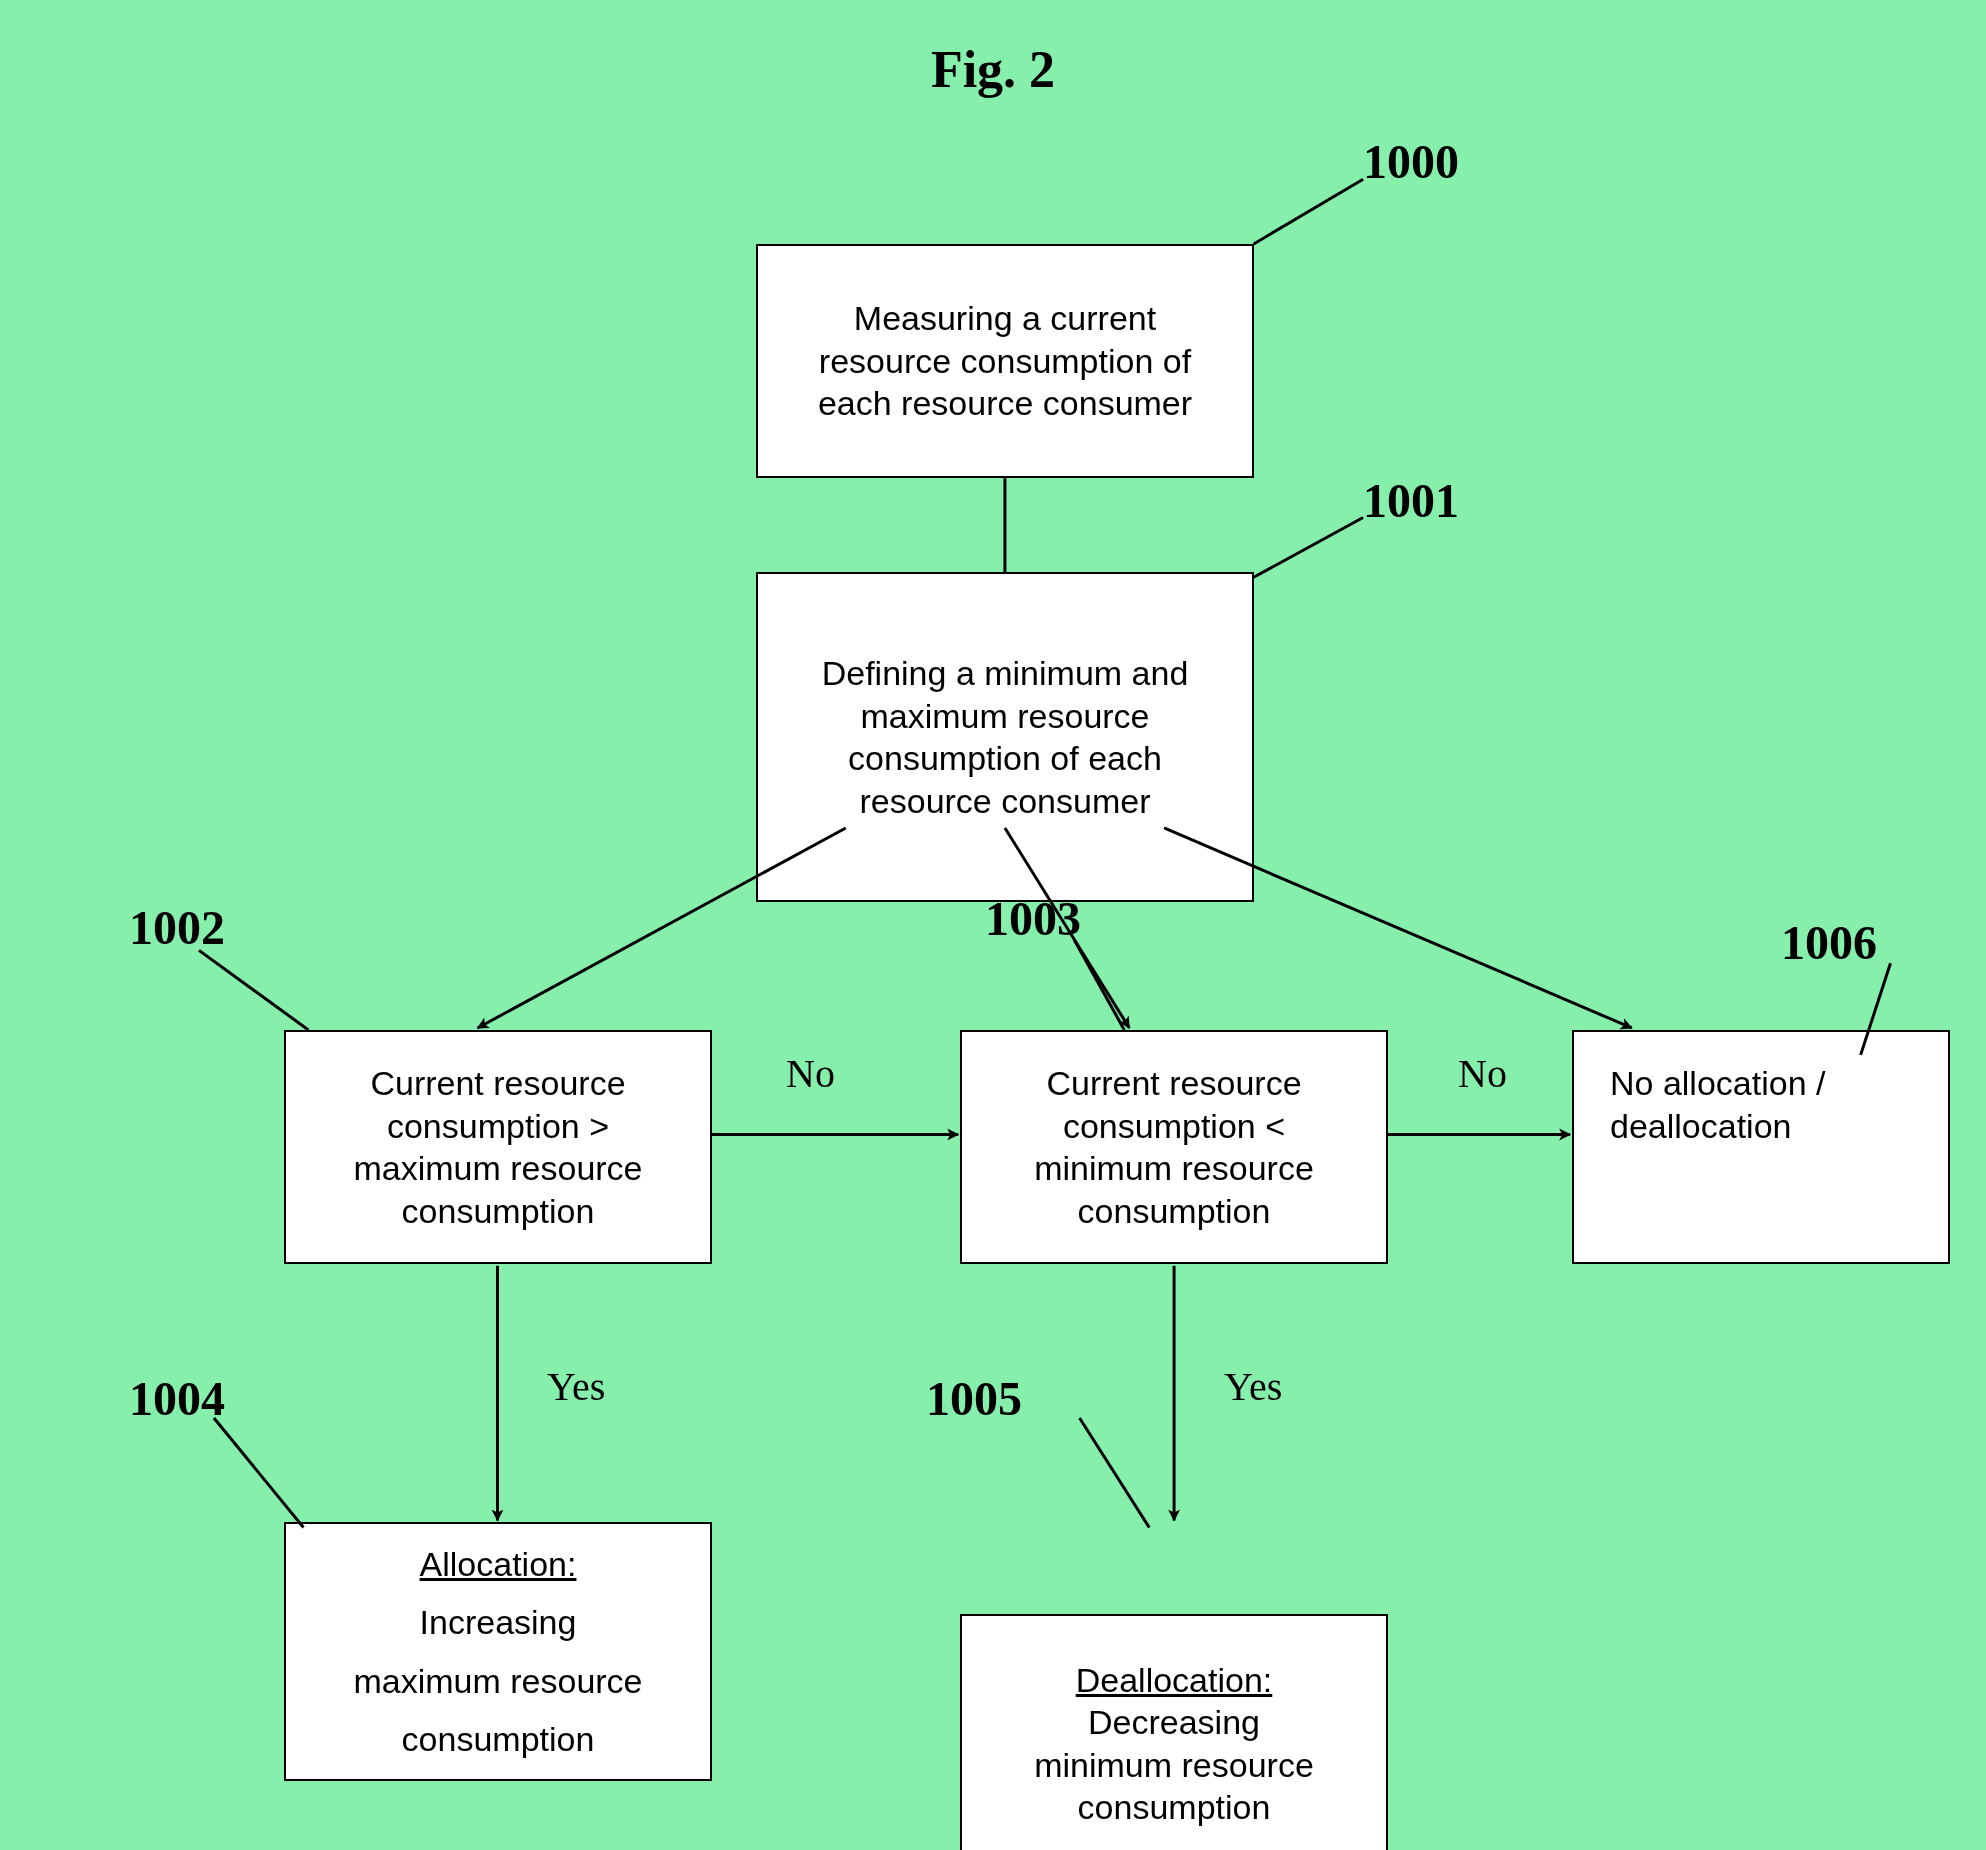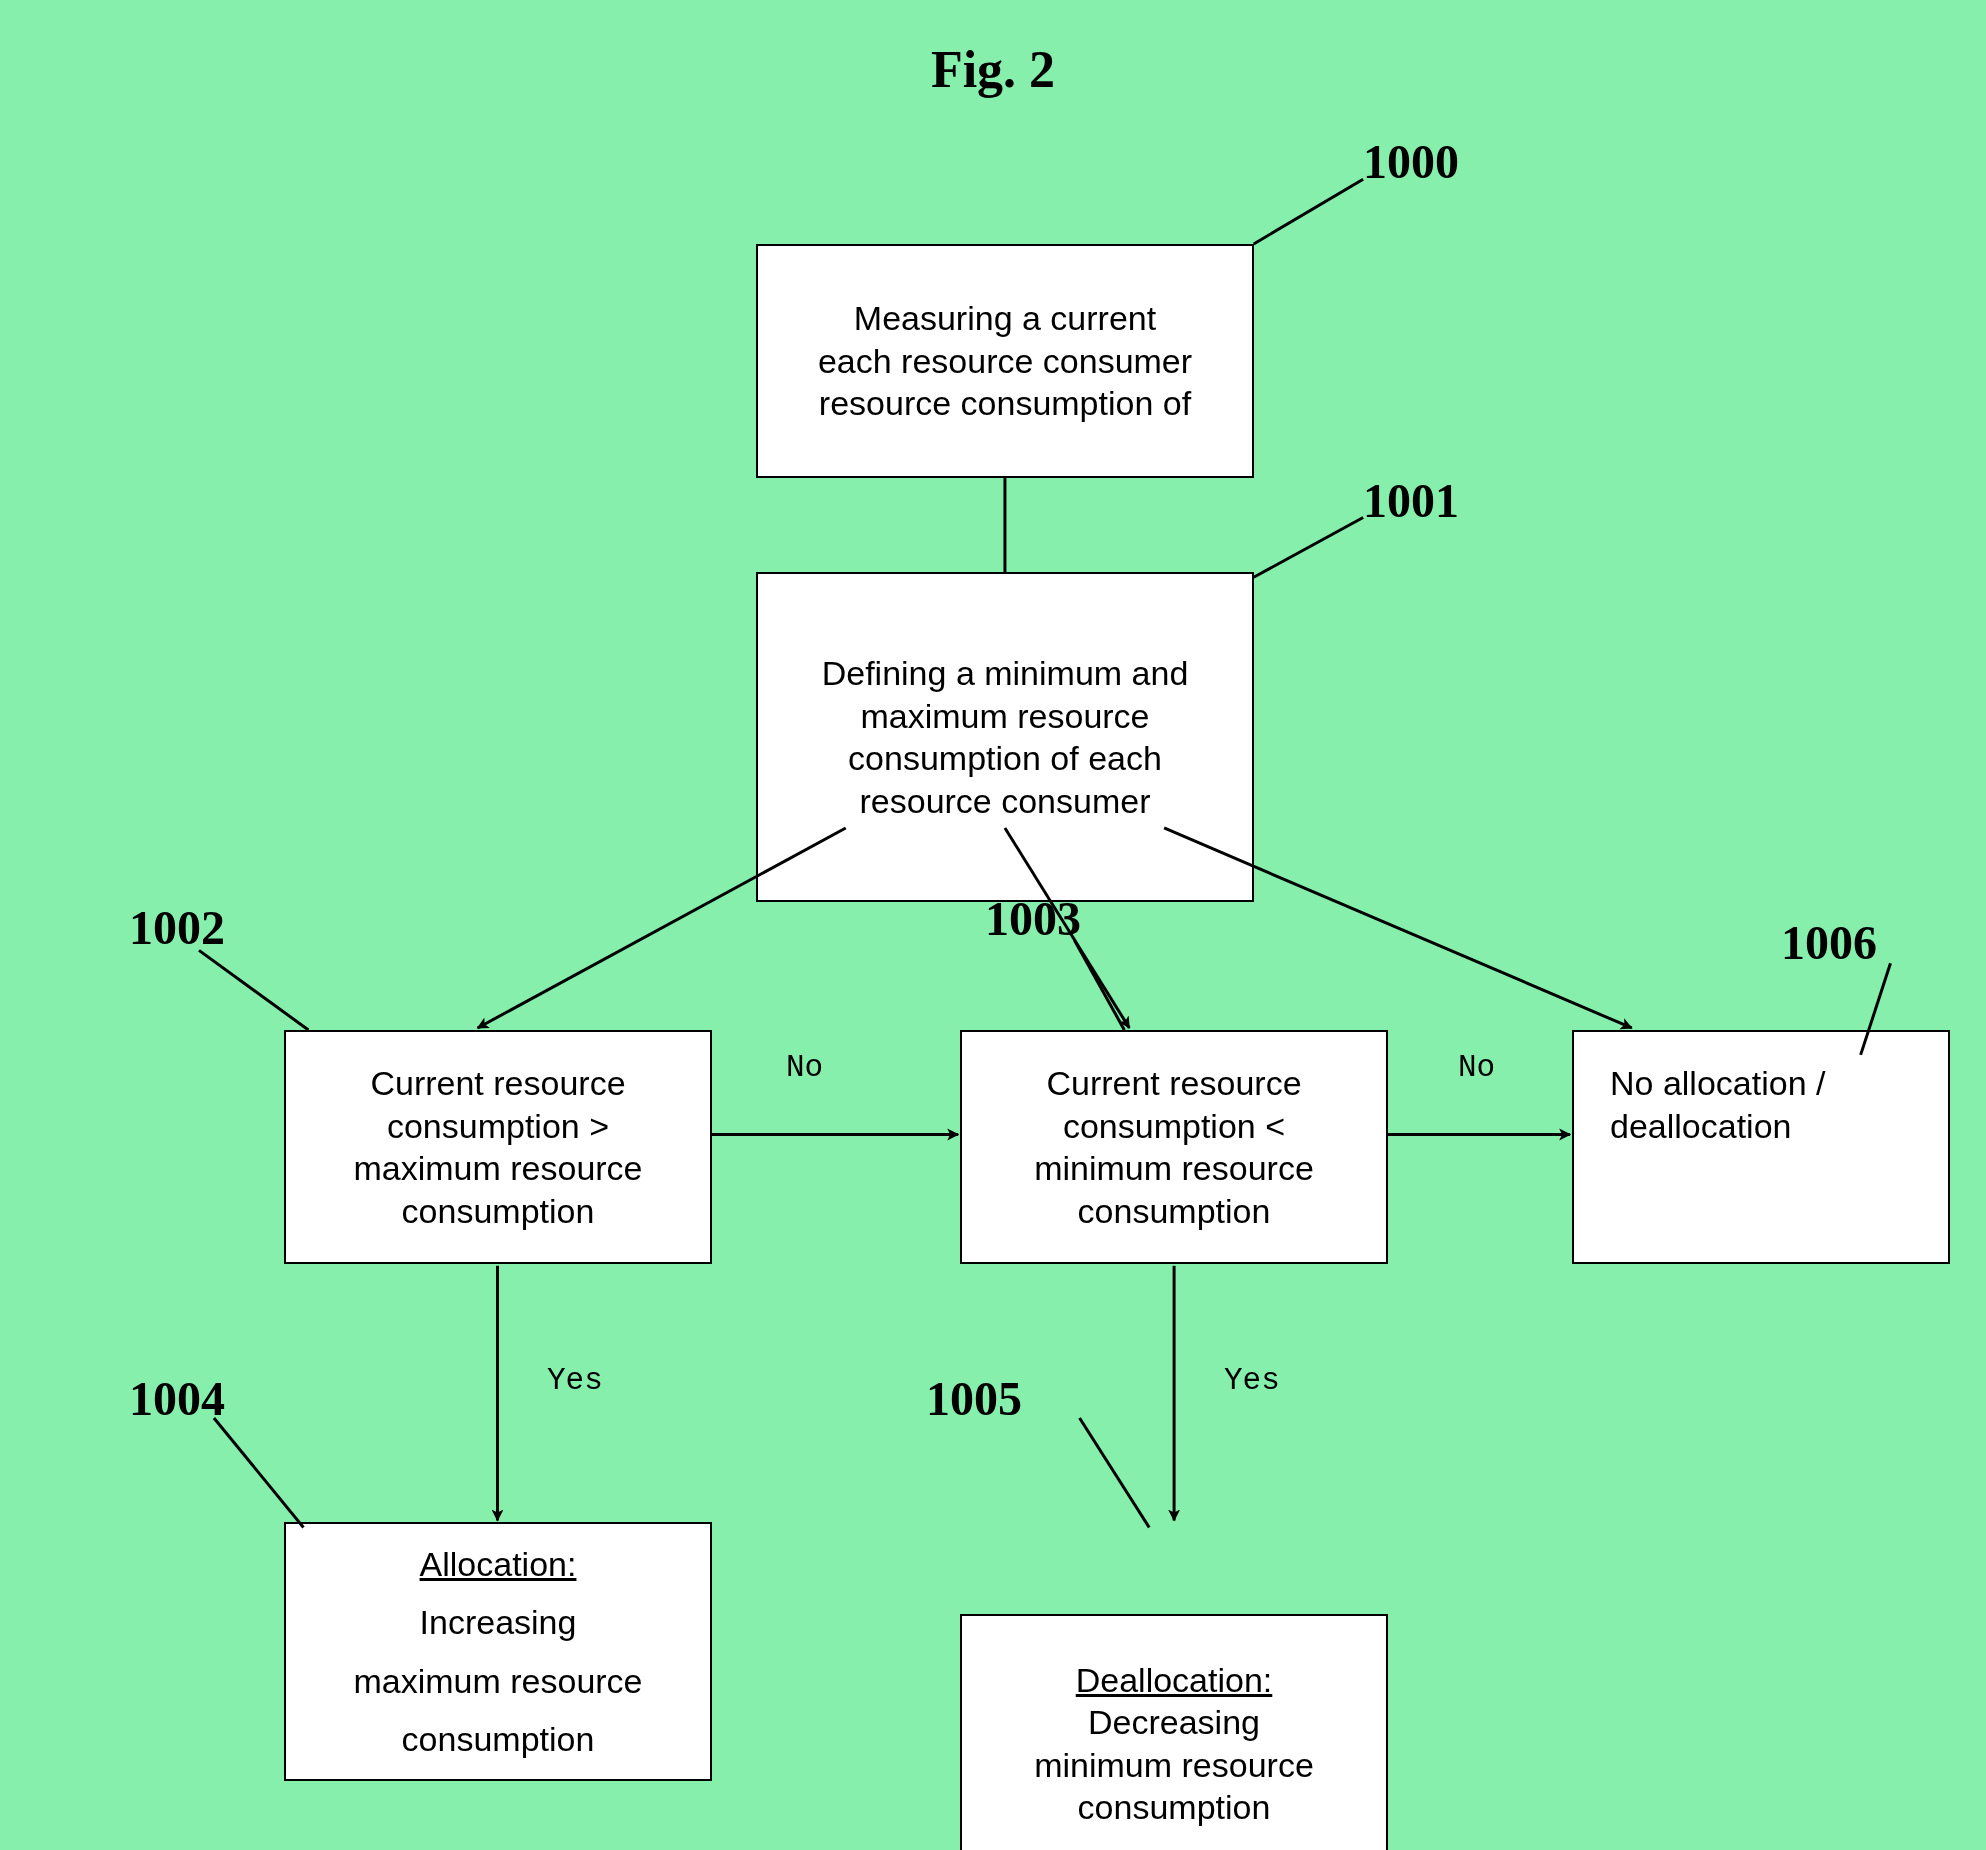--- a/index.html
+++ b/index.html
@@ -37,22 +37,22 @@
     line-height: 1.25;
   }
   .ref {
     position: absolute;
     font-family: "Times New Roman", Times, serif;
     font-weight: bold;
     font-size: 48px;
   }
   .edge-label {
     position: absolute;
-    font-family: Liberation Mono, monospace;
-    font-size: 31px;
+    font-family: Liberation Serif, serif;
+    font-size: 40px;
   }
   .underline {
     text-decoration: underline;
   }
   svg.overlay {
     position: absolute;
     left: 0;
     top: 0;
     width: 1986px;
     height: 1851px;
@@ -61,22 +61,22 @@
 </style>
 </head>
 <body>
 
 <div class="canvas">
 
   <div class="title" style="left:794px; top:40px;">Fig. 2</div>
 
   <div class="box" id="box1000" style="left:756px; top:244px; width:498px; height:234px;">
     <span>Measuring a current</span>
+    <span>resource consumption of</span>
     <span>each resource consumer</span>
-    <span>resource consumption of</span>
   </div>
   <div class="ref" style="left:1363px; top:134px;">1000</div>
 
   <div class="box" id="box1001" style="left:756px; top:572px; width:498px; height:330px;">
     <span>Defining a minimum and</span>
     <span>maximum resource</span>
     <span>consumption of each</span>
     <span>resource consumer</span>
   </div>
   <div class="ref" style="left:1363px; top:473px;">1001</div>

